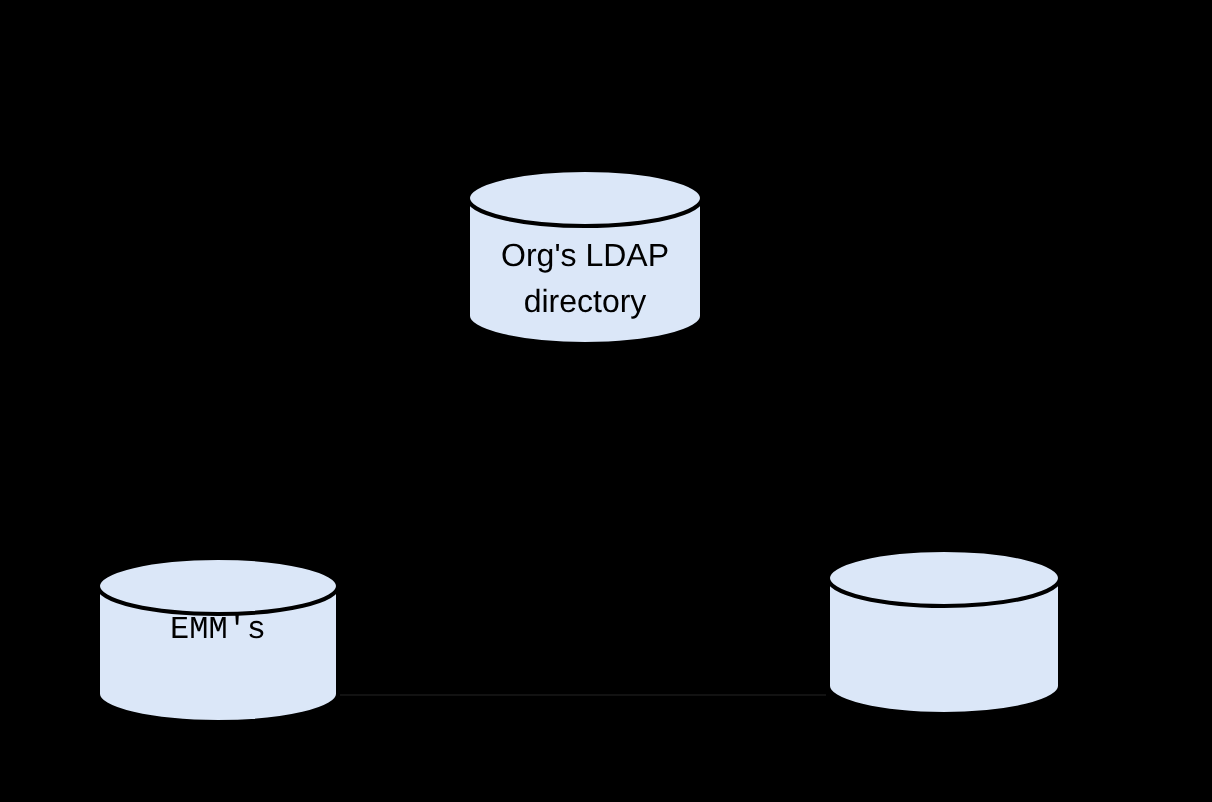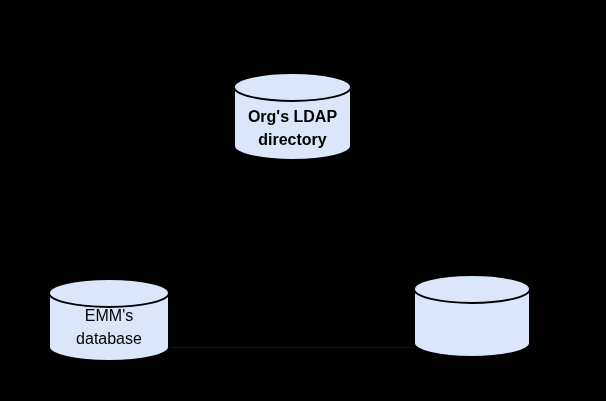--- a/index.html
+++ b/index.html
@@ -38,23 +38,23 @@
     white-space: nowrap;
     pointer-events: none;
   }
   .label span { display: block; }
   .connector {
     position: absolute;
     height: 1px;
     background: #121212;
   }
   
-  #node-ldap   { left: 233px; top: 72px;  width: 119px; height: 89px; font-weight: bold; }
+  #node-ldap   { left: 233px; top: 84px;  width: 119px; height: 89px; }
   #node-ldap .label   { top: 33px; }
-  #node-emm    { left: 48px;  top: 278px; width: 122px; height: 84px; }
+  #node-emm    { left: 48px;  top: 278px; width: 122px; height: 84px; font-family: Liberation Mono, monospace; }
   #node-emm .label    { top: 26px; }
   #node-google { left: 413px; top: 274px; width: 118px; height: 84px; }
   #node-google .label { top: 40px; }
   #line-emm-google { left: 170px; top: 347px; width: 243px; }
 </style>
 </head>
 <body>
 
 <div class="canvas">
 
@@ -71,21 +71,20 @@
 
   <div class="connector" id="line-emm-google"></div>
 
   <div class="cyl" id="node-emm">
     <svg width="122" height="84" viewBox="0 0 122 84">
       <path class="shape-stroke" d="M1 15 V69 A60 14 0 0 0 121 69 V15" fill="#dbe7f8"></path>
       <ellipse class="shape-stroke" cx="61" cy="15" rx="60" ry="14" fill="#dbe7f8"></ellipse>
     </svg>
     <div class="label">
       <span>EMM's</span>
-      <span>database</span>
     </div>
   </div>
 
   <div class="cyl" id="node-google">
     <svg width="118" height="84" viewBox="0 0 118 84">
       <path class="shape-stroke" d="M1 15 V69 A58 14 0 0 0 117 69 V15" fill="#dbe7f8"></path>
       <ellipse class="shape-stroke" cx="59" cy="15" rx="58" ry="14" fill="#dbe7f8"></ellipse>
     </svg>
   </div>
 

